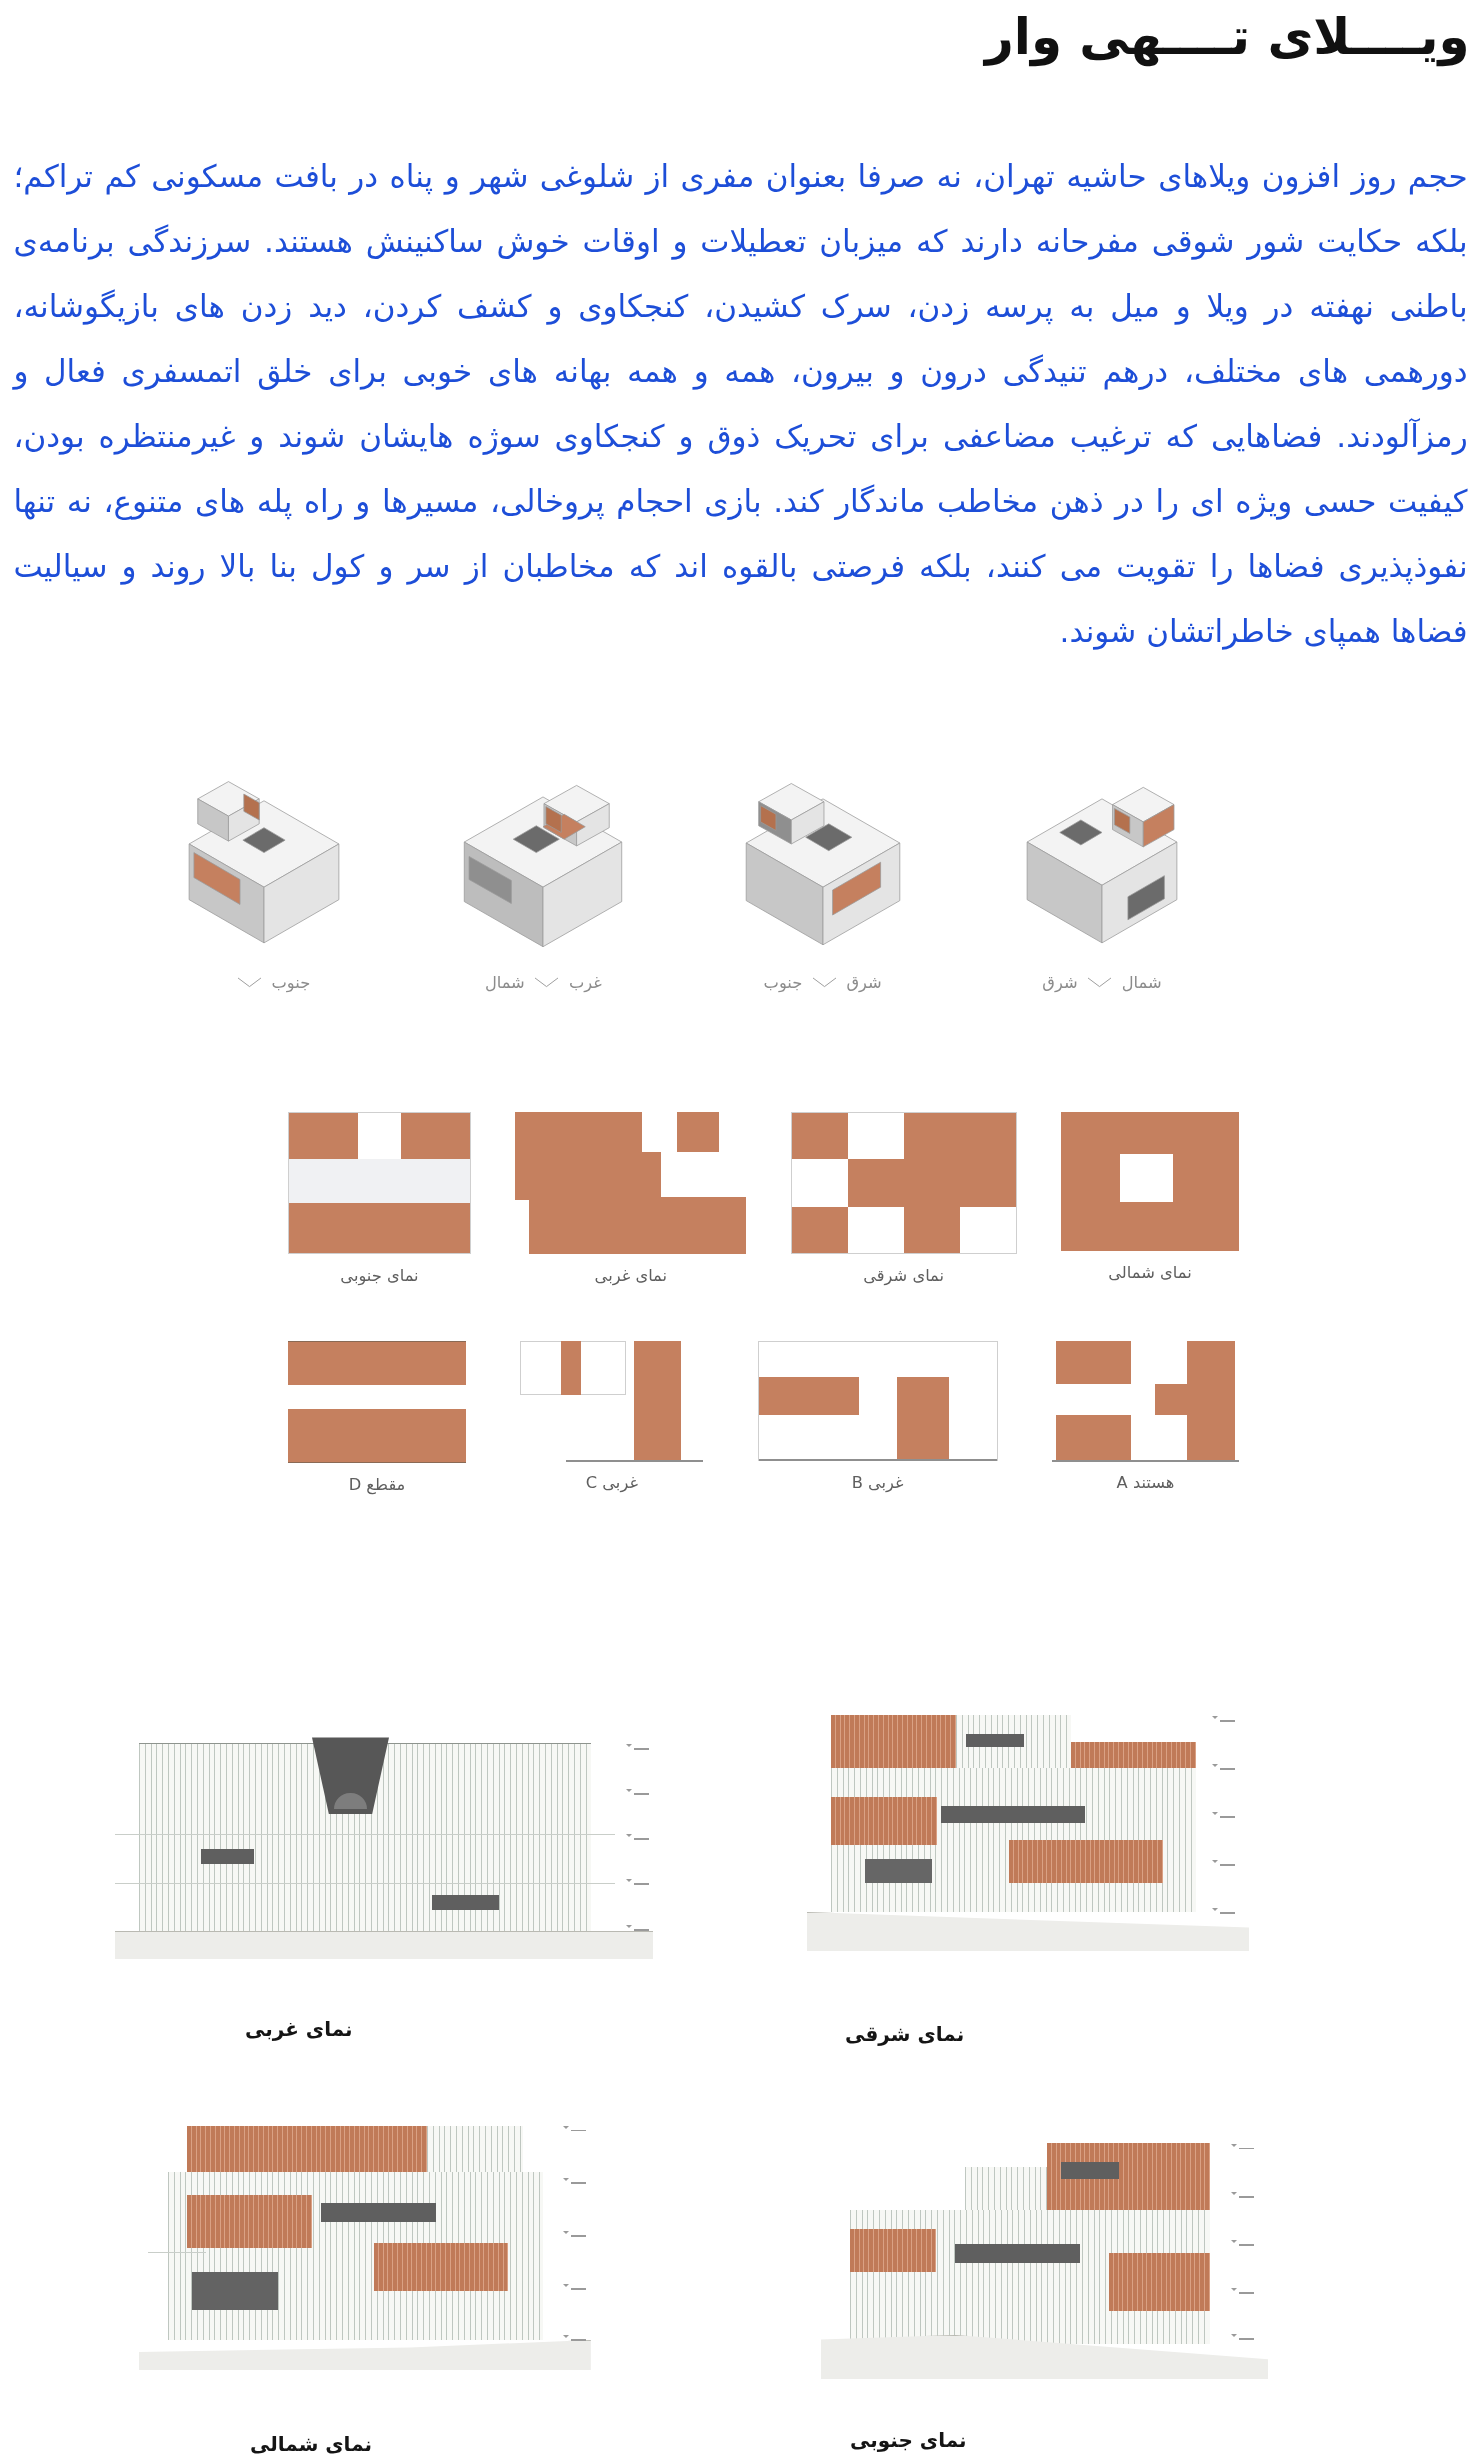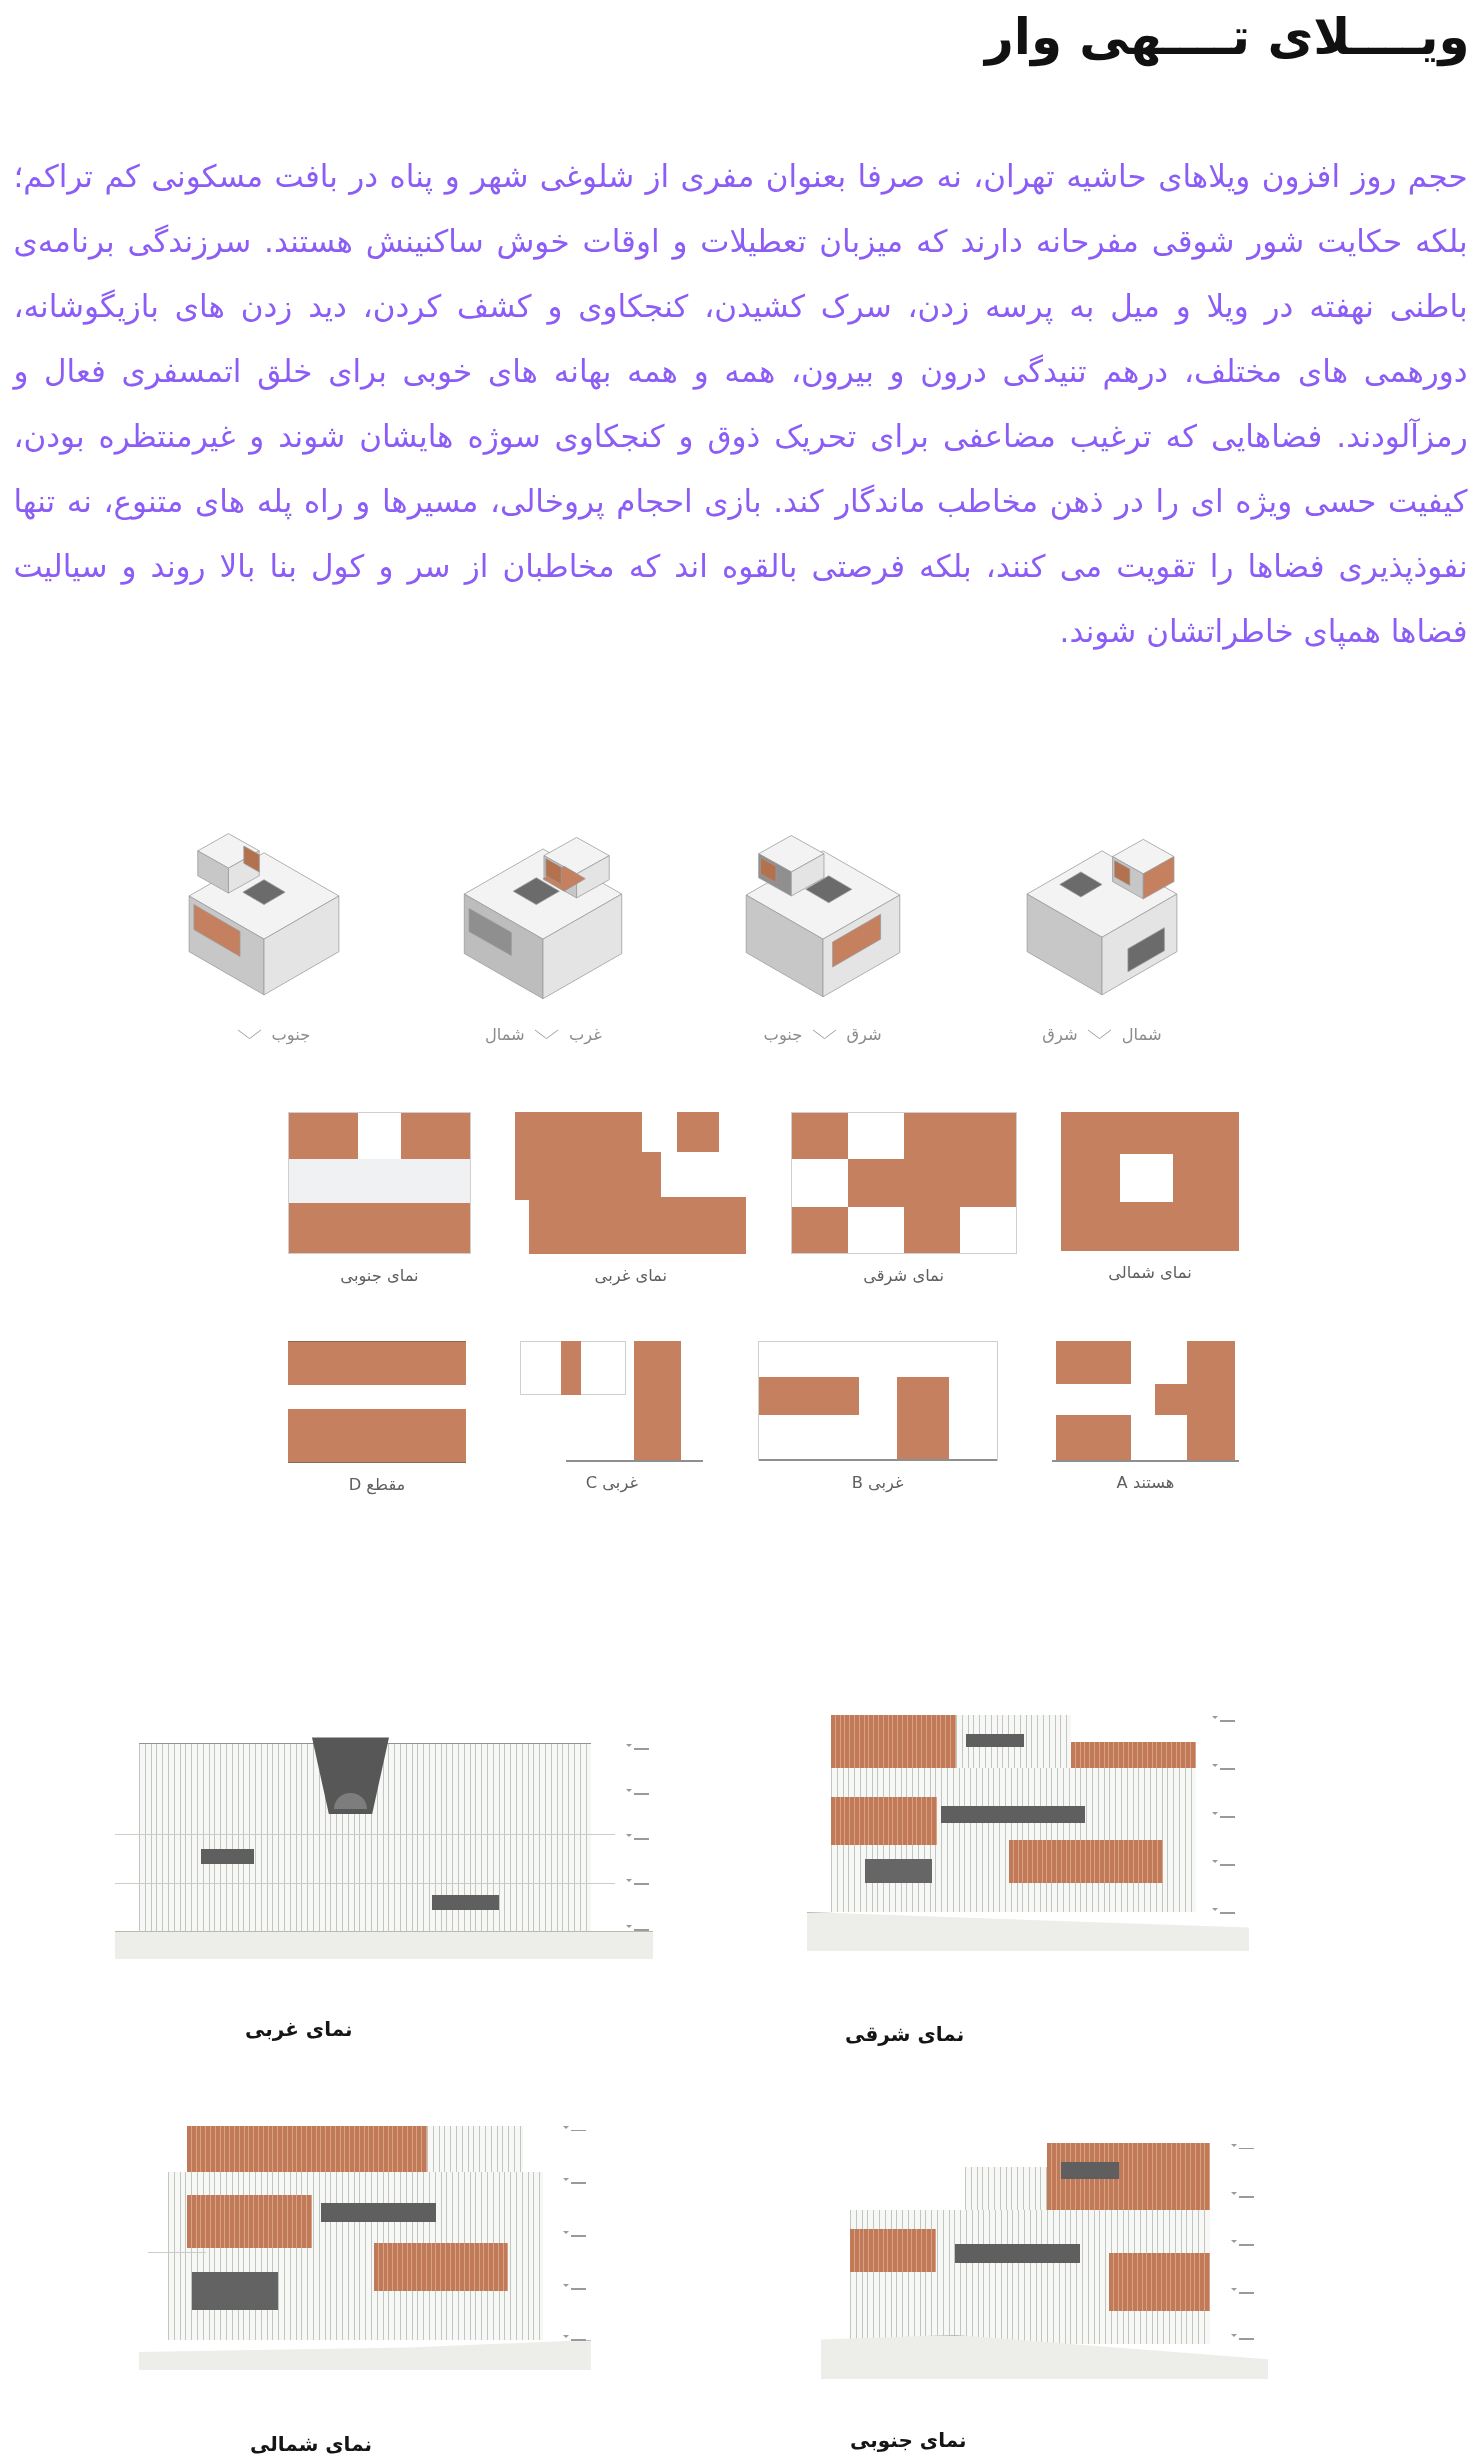--- a/index.html
+++ b/index.html
@@ -7,24 +7,24 @@
     position:relative;width:1481px;height:2459px;background:#ffffff;overflow:hidden;
     font-family:"DejaVu Sans",sans-serif;color:#1c1c1c;
   }
   
   .title{
     position:absolute;top:0px;right:11.5px;left:11.5px;direction:rtl;text-align:right;
     font-size:50px;font-weight:bold;color:#111;line-height:75px;
   }
   .intro{
     position:absolute;top:113px;right:13.4px;left:13.4px;direction:rtl;
-    font-size:31px;line-height:65px;text-align:justify;color:#8b5cf6;
+    font-size:31px;line-height:65px;text-align:justify;color:#1d4ed8;
   }
   
-  .axon-row{position:absolute;top:816px;left:144px;right:259px;display:flex;justify-content:space-between;}
+  .axon-row{position:absolute;top:764px;left:144px;right:259px;display:flex;justify-content:space-between;}
   .axon{width:240px;display:flex;flex-direction:column;align-items:center;}
   .axon svg{display:block;}
   .axon-caption{display:flex;direction:ltr;align-items:center;gap:9.6px;margin-top:1.9px;
     color:#8c8c8c;font-size:16.3px;}
   .axon-caption .dir{direction:rtl;min-width:9.6px;}
   
   .diag-row{position:absolute;left:288px;right:242px;display:flex;justify-content:space-between;align-items:flex-start;}
   .facade-row{top:1112px;}
   .section-row{top:1341px;gap:7px;}
   .tile-wrap{display:flex;flex-direction:column;align-items:center;}

